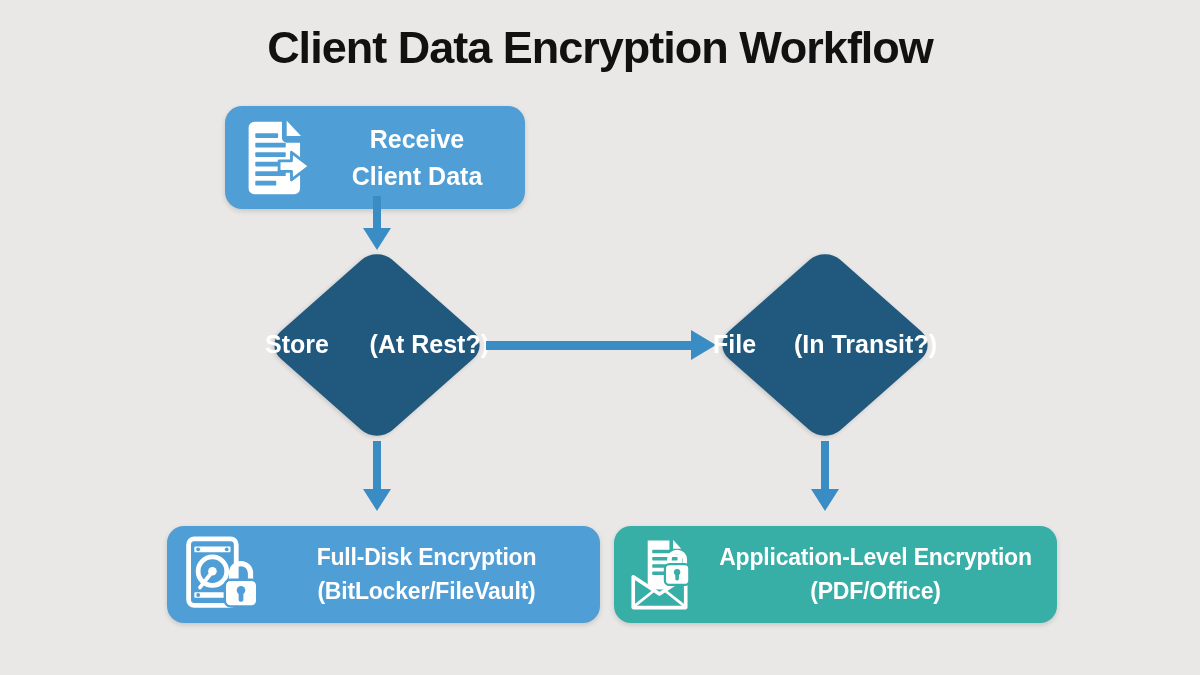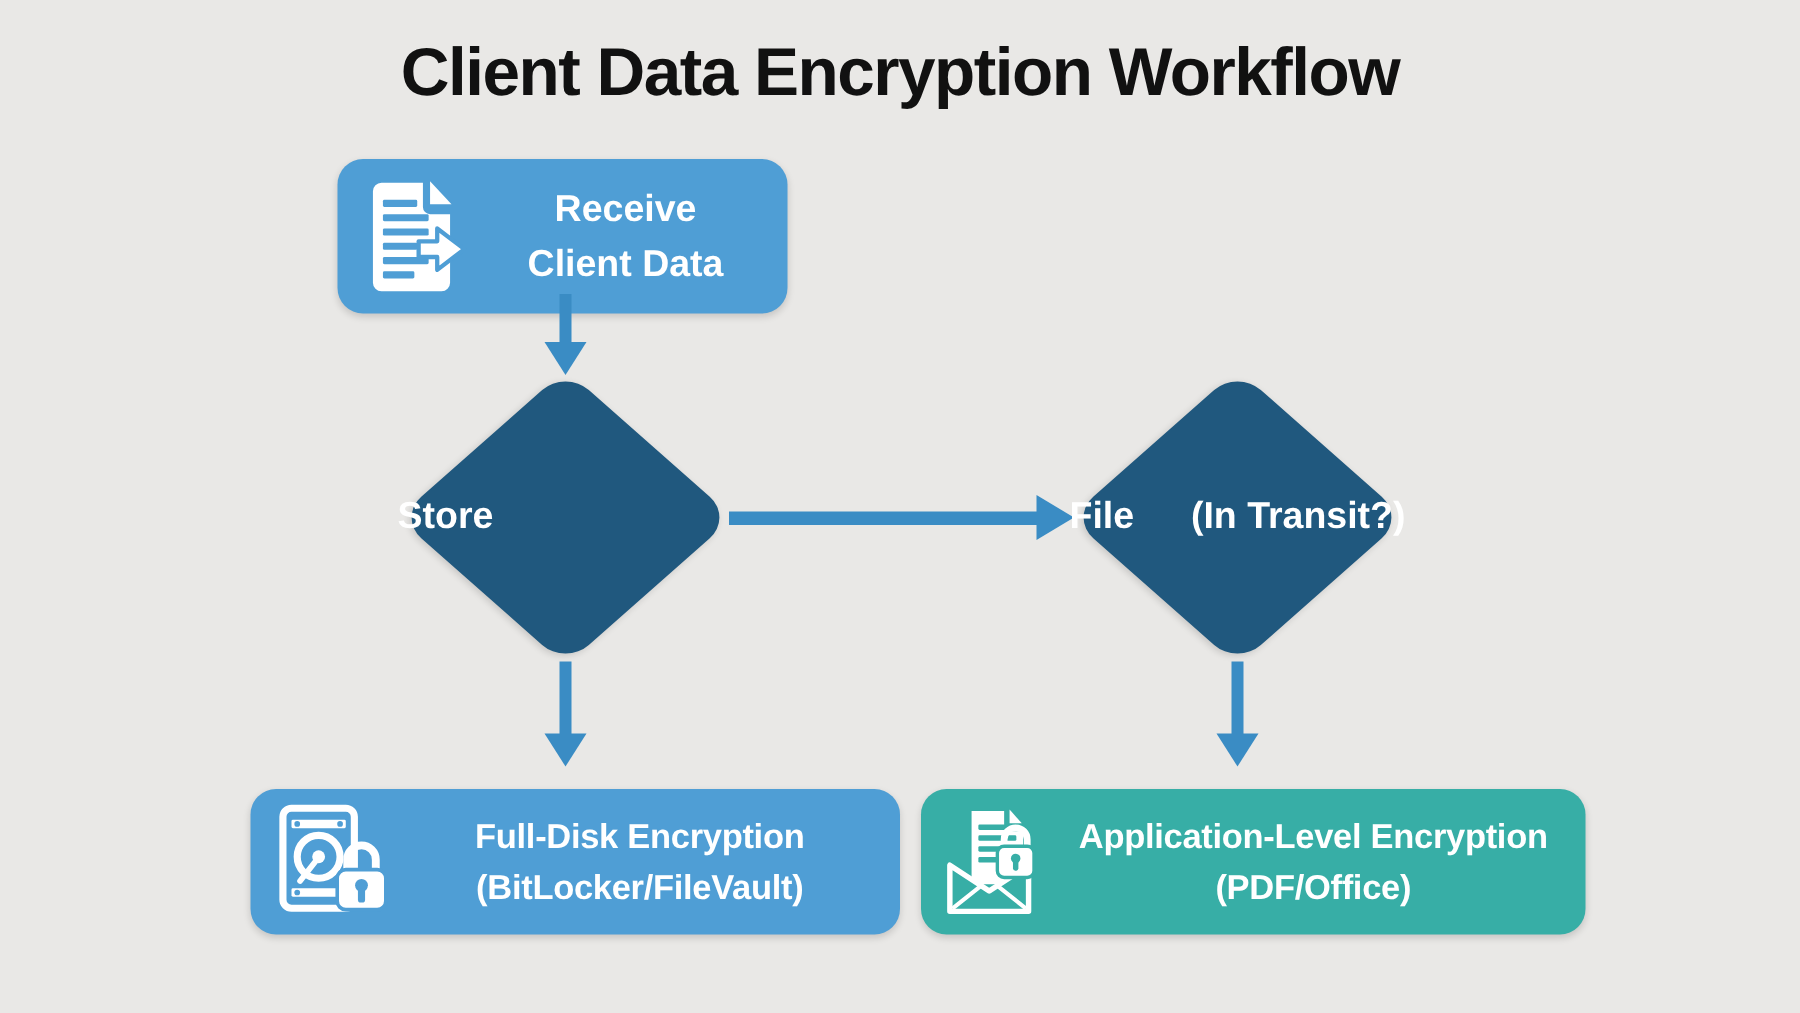--- a/index.html
+++ b/index.html
@@ -97,20 +97,21 @@
       <span>Client Data</span>
     </div>
   </div>
 
   <div class="stem stem-a1"></div>
   <div class="head-down head-a1"></div>
 
   <div class="diamond-shape d1"></div>
   <div class="diamond-label dl1">
     <span>Store</span>
+    <span>(At Rest?)</span>
   </div>
 
   <div class="stem stem-a2"></div>
   <div class="head-right head-a2"></div>
 
   <div class="diamond-shape d2"></div>
   <div class="diamond-label dl2">
     <span>File</span>
     <span>(In Transit?)</span>
   </div>

